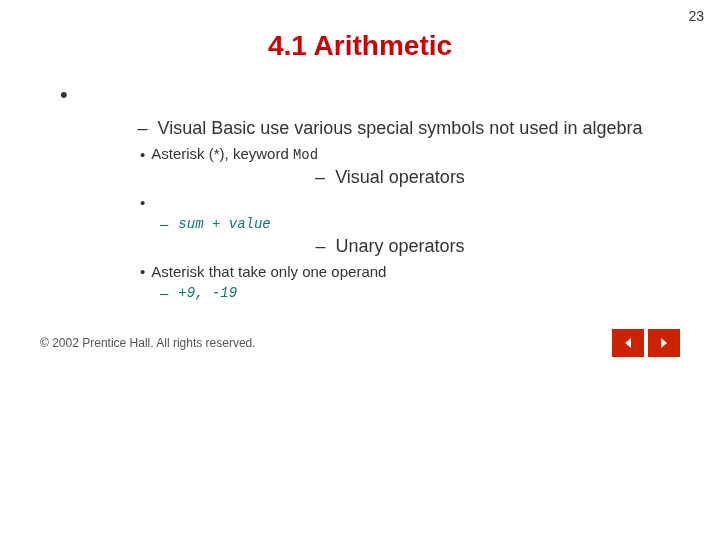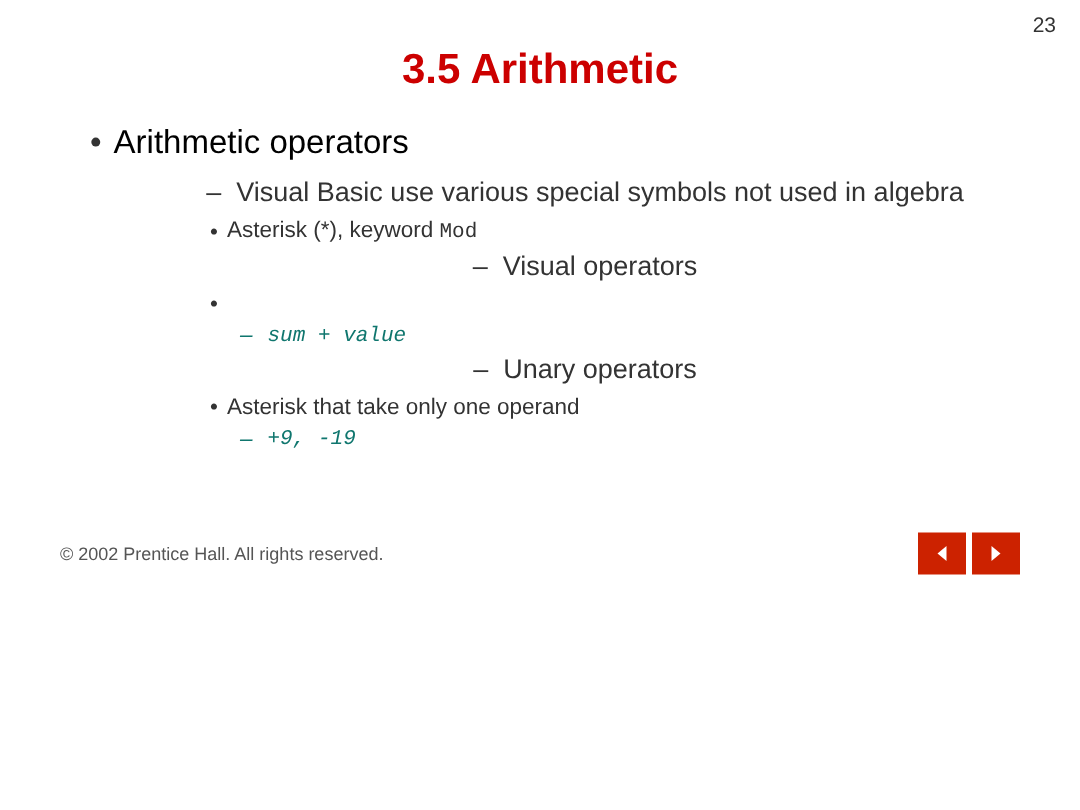--- a/index.html
+++ b/index.html
@@ -98,21 +98,21 @@
       margin-right: 4px;
     }
 
     code {
       font-family: 'Courier New', Courier, monospace;
       font-size: 14px;
     }
 
     .footer {
       position: absolute;
-      bottom: 2px;
+      bottom: 28px;
       left: 40px;
       right: 40px;
       display: flex;
       align-items: center;
       justify-content: space-between;
     }
 
     .footer-text {
       font-size: 12px;
       color: #555;
@@ -123,27 +123,26 @@
       gap: 4px;
     }
   </style>
 </head>
 <body>
 
 <div class="slide">
 
   <div class="slide-number">23</div>
 
-  <div class="slide-title">3.5 Arithmetic</div>
+  <div class="slide-title">4.1 Arithmetic</div>
 
   <div class="content">
 
     <div class="level1">
       <span class="bullet-dot">•</span>
-      <span>Arithmetic operators</span>
     </div>
 
     <div class="level2">
       <span>Visual Basic use various special symbols not used in algebra</span>
     </div>
     <div class="level3">
       <span>•</span>
       <span>Asterisk (*), keyword <code>Mod</code></span>
     </div>
 

